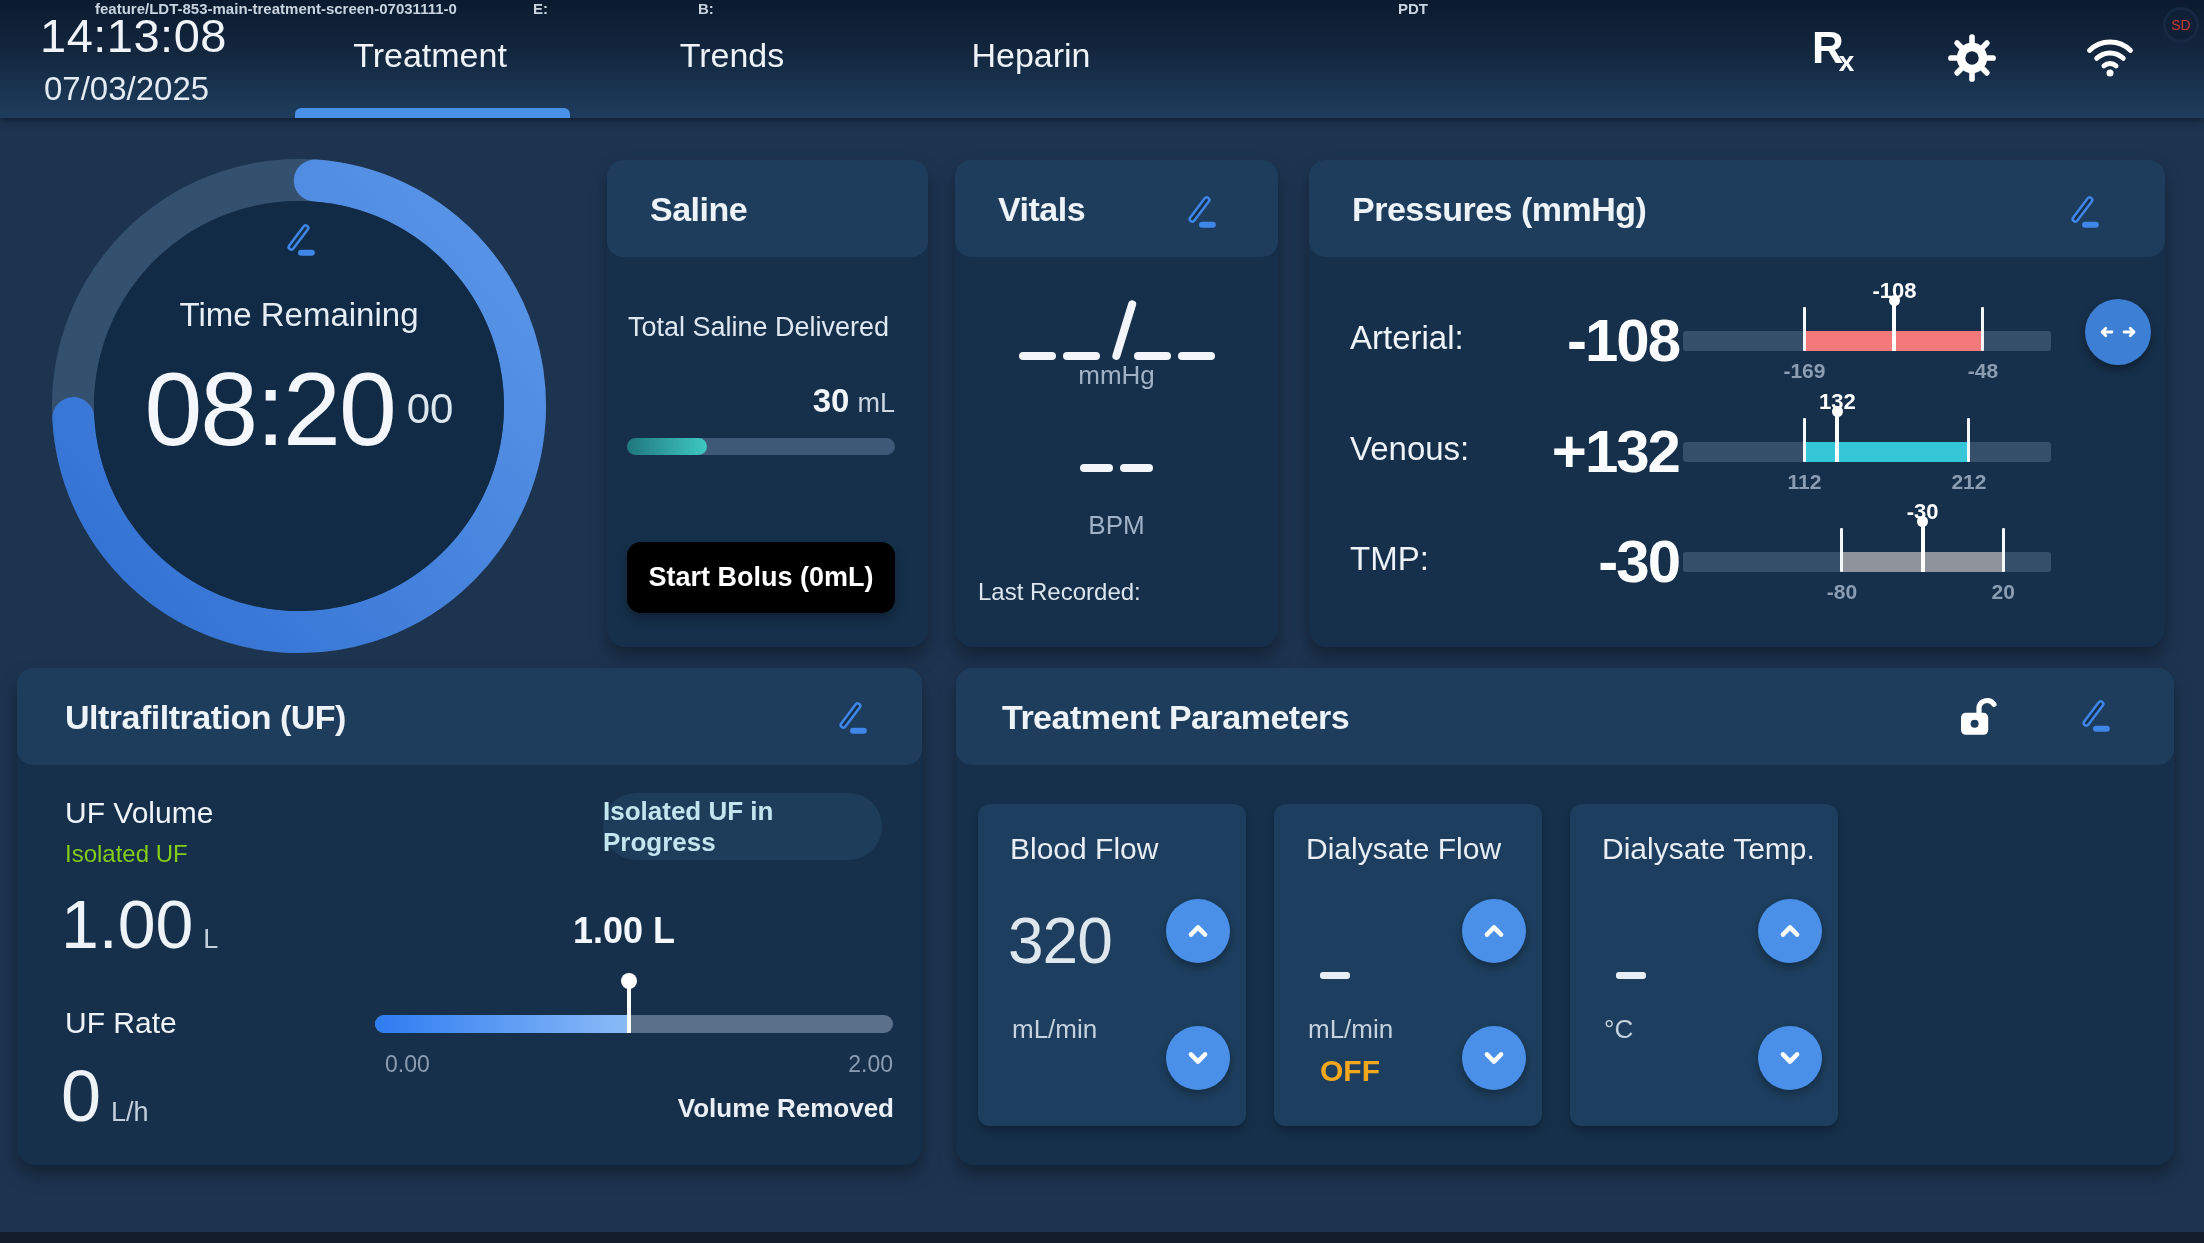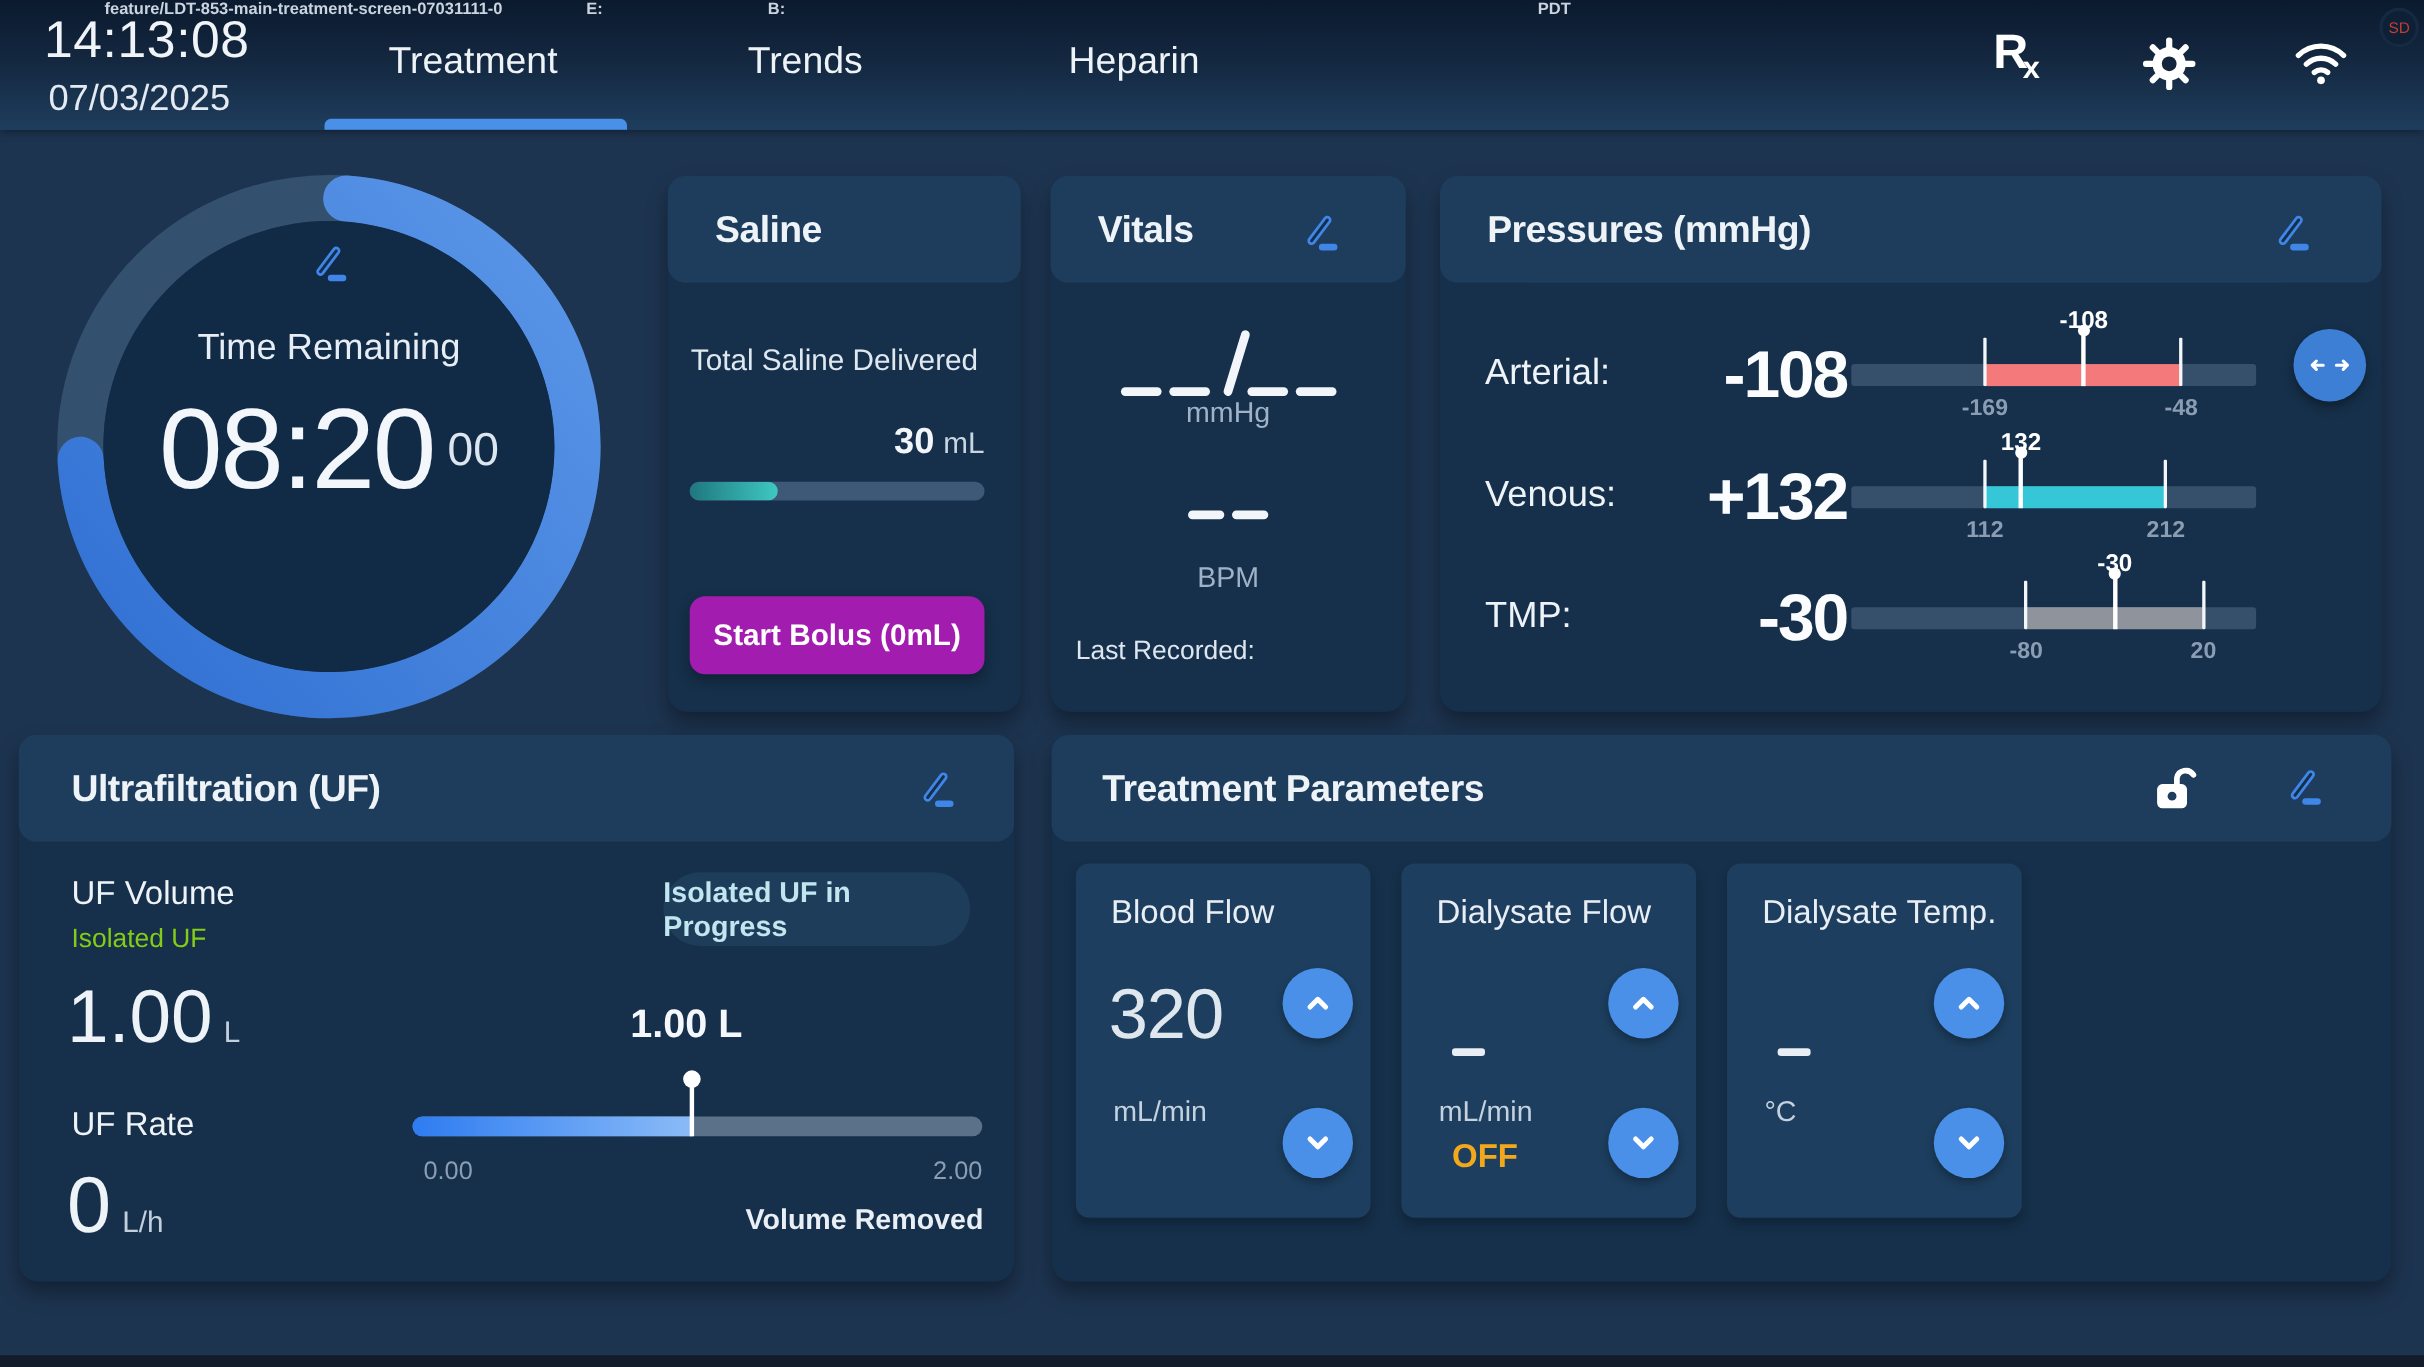--- a/index.html
+++ b/index.html
@@ -33,21 +33,21 @@
   .dial-time-row{position:absolute;left:79px;top:352px;width:440px;display:flex;justify-content:center;align-items:center;gap:12px;}
   .dial-time{font-size:104px;font-weight:400;letter-spacing:-2px;color:#f3f7fb;line-height:1.1;}
   .dial-sec{font-size:42px;color:#dce6ef;}
   
   .row-label{font-size:27px;color:#dfe8f1;}
   .saline-amount{position:absolute;right:33px;top:222px;display:flex;align-items:baseline;gap:8px;}
   .saline-amount .num{font-size:33px;font-weight:700;color:#f2f6fa;}
   .saline-amount .unit{font-size:27px;color:#c9d6e2;}
   .bar{position:absolute;left:20px;width:268px;height:17px;border-radius:9px;background:#3d5977;overflow:hidden;}
   .bar-fill-teal{height:100%;border-radius:9px;background:linear-gradient(90deg,#1f777e,#3fc8c2);}
-  .bolus-btn{position:absolute;left:20px;top:382px;width:268px;height:71px;border-radius:14px;background:#a21caf;
+  .bolus-btn{position:absolute;left:20px;top:382px;width:268px;height:71px;border-radius:14px;background:#000000;
     display:flex;align-items:center;justify-content:center;font-size:27px;font-weight:700;color:#fff;cursor:pointer;
     box-shadow:0 6px 12px rgba(0,0,0,.3);}
   
   .bp-graphic{position:absolute;left:0;right:0;top:128px;height:72px;display:flex;align-items:flex-end;justify-content:center;gap:7px;}
   .vdash{width:37px;height:8px;border-radius:4px;background:#f2f6fa;}
   .vslash{width:8px;height:62px;border-radius:4px;background:#f2f6fa;transform:rotate(17deg);transform-origin:50% 90%;margin:0 6px;}
   .hr-graphic{position:absolute;left:0;right:0;top:304px;display:flex;justify-content:center;gap:7px;}
   .vdash.small{width:33px;}
   .vcenter{position:absolute;left:0;right:0;text-align:center;font-size:26px;}
   
@@ -73,21 +73,21 @@
   .slider-label{position:absolute;top:242px;font-size:36px;font-weight:700;color:#f4f7fb;transform:translateX(-50%);white-space:nowrap;}
   .slider-track{position:absolute;left:358px;top:347px;width:518px;height:18px;border-radius:9px;background:#5b7089;}
   .slider-fill{position:absolute;left:0;top:0;height:18px;border-radius:9px 0 0 9px;background:linear-gradient(90deg,#2e7cf1,#8abbf7);}
   .slider-handle{position:absolute;top:-42px;width:0;height:60px;cursor:pointer;}
   .slider-handle .dot{position:absolute;left:-8px;top:0;width:16px;height:16px;border-radius:50%;background:#fff;}
   .slider-handle .stem{position:absolute;left:-2px;top:12px;width:4px;height:48px;background:#fff;}
   .slider-min{position:absolute;left:368px;top:383px;font-size:23px;color:#8a9db3;}
   .slider-max{position:absolute;right:29px;top:383px;font-size:23px;color:#8a9db3;}
   .uf-caption{position:absolute;right:28px;top:425px;font-size:26px;font-weight:600;color:#e9eff5;}
   
-  .subcard{position:absolute;top:117px;width:268px;height:322px;background:#1d3e5e;border-radius:12px;box-shadow:0 6px 10px rgba(0,0,0,.25);}
+  .subcard{position:absolute;top:136px;width:268px;height:322px;background:#1d3e5e;border-radius:12px;box-shadow:0 6px 10px rgba(0,0,0,.25);}
   .subcard .ptitle{position:absolute;left:32px;top:28px;font-size:30px;font-weight:500;color:#e8eef4;white-space:nowrap;}
   .subcard .pvalue{position:absolute;left:30px;top:100px;font-size:64px;color:#dfe7ee;letter-spacing:-1px;}
   .subcard .pdash{position:absolute;left:46px;top:168px;width:30px;height:7px;border-radius:3px;background:#e8eef4;}
   .subcard .punit{position:absolute;left:34px;top:210px;font-size:26px;color:#c4d2e0;}
   .subcard .pstatus{position:absolute;left:46px;top:250px;font-size:30px;font-weight:700;color:#f2a81d;}
   .stepper{position:absolute;left:188px;width:64px;height:64px;border-radius:50%;background:#4a90e8;
     display:flex;align-items:center;justify-content:center;cursor:pointer;box-shadow:0 4px 8px rgba(0,0,0,.3);}
   .bottom-edge{position:absolute;left:0;bottom:0;width:2204px;height:11px;background:#131c2b;}
 </style>
 </head>

